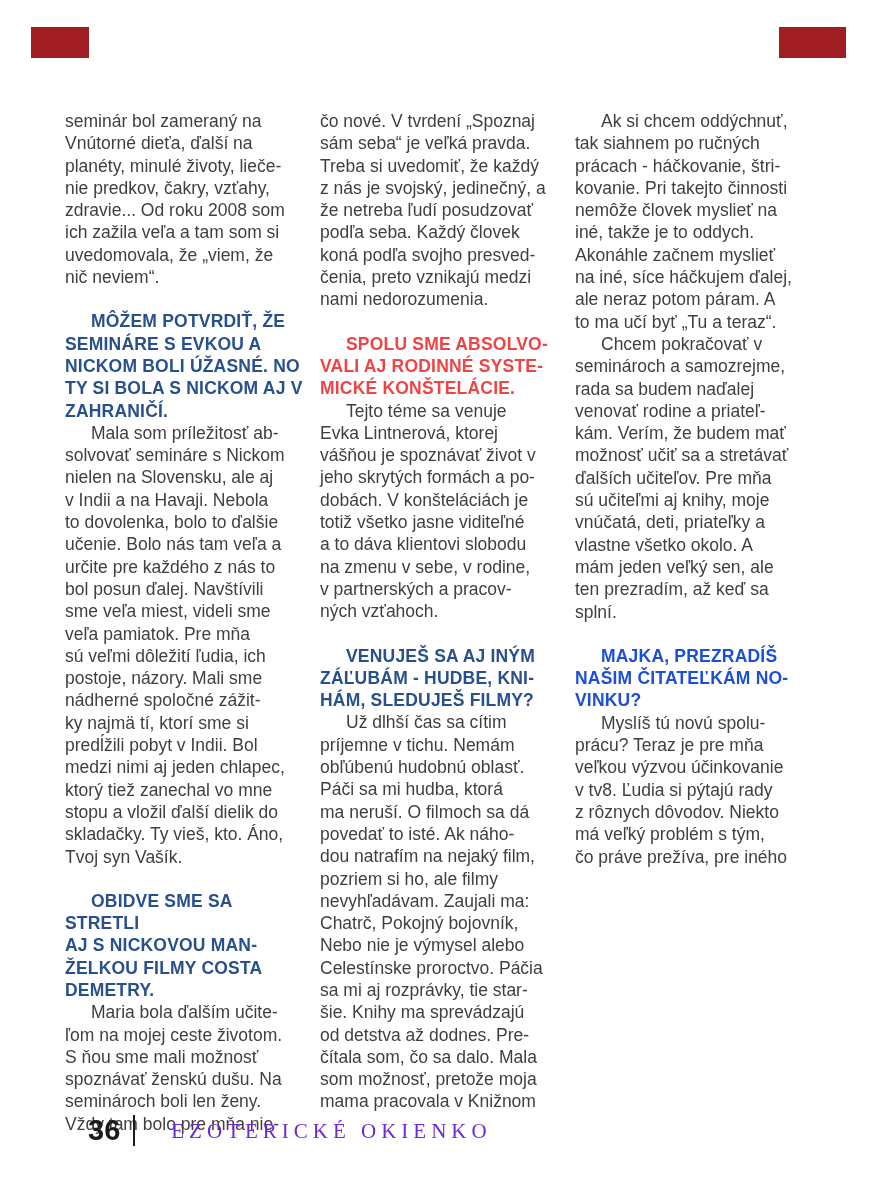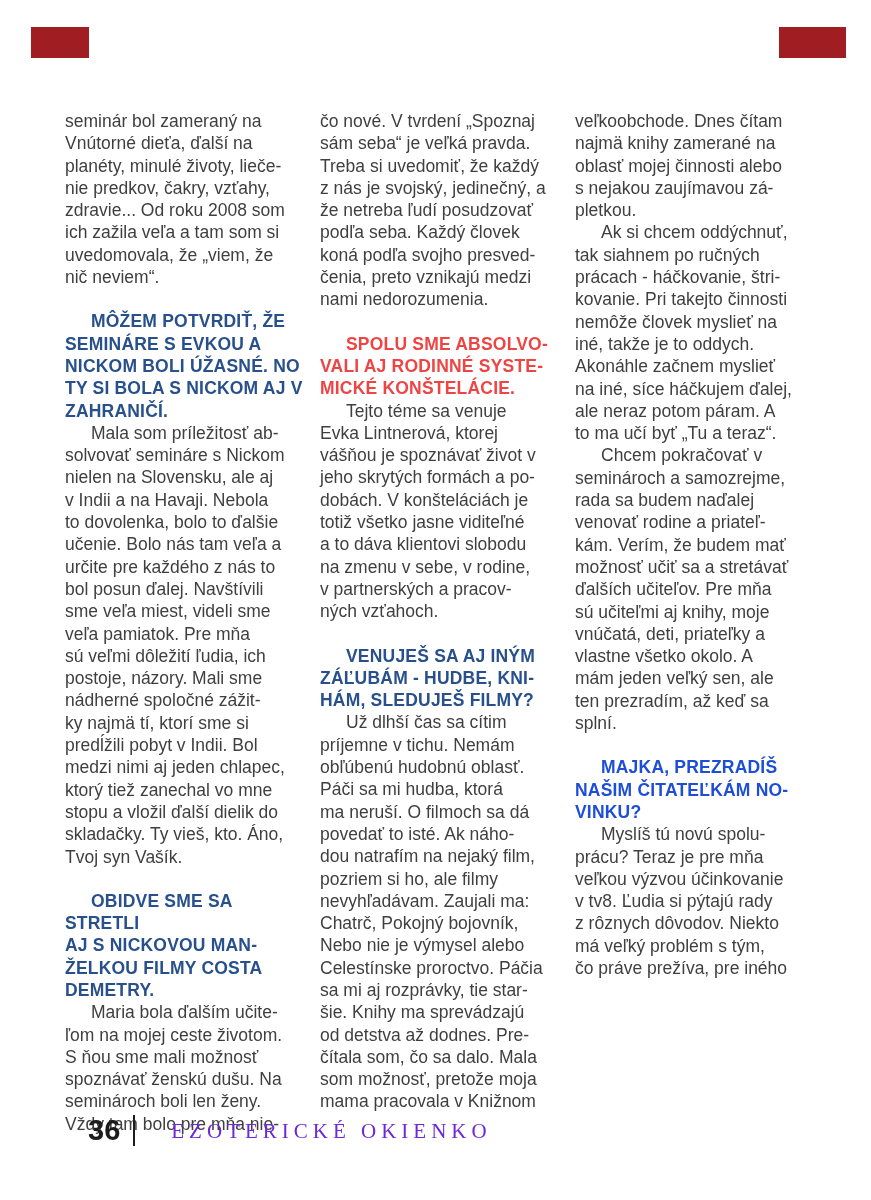--- a/index.html
+++ b/index.html
@@ -160,25 +160,20 @@
 Nebo nie je výmysel alebo
 Celestínske proroctvo. Páčia
 sa mi aj rozprávky, tie star-
 šie. Knihy ma sprevádzajú
 od detstva až dodnes. Pre-
 čítala som, čo sa dalo. Mala
 som možnosť, pretože moja
 mama pracovala v Knižnom</p>
     </div>
   <div class="column c2" style="color: rgb(63, 63, 63);">
-      <p class="block-p-flush">veľkoobchode. Dnes čítam
-najmä knihy zamerané na
-oblasť mojej činnosti alebo
-s nejakou zaujímavou zá-
-pletkou.</p>
       <p class="block-p">Ak si chcem oddýchnuť,
 tak siahnem po ručných
 prácach - háčkovanie, štri-
 kovanie. Pri takejto činnosti
 nemôže človek myslieť na
 iné, takže je to oddych.
 Akonáhle začnem myslieť
 na iné, síce háčkujem ďalej,
 ale neraz potom páram. A
 to ma učí byť „Tu a teraz“.</p>

